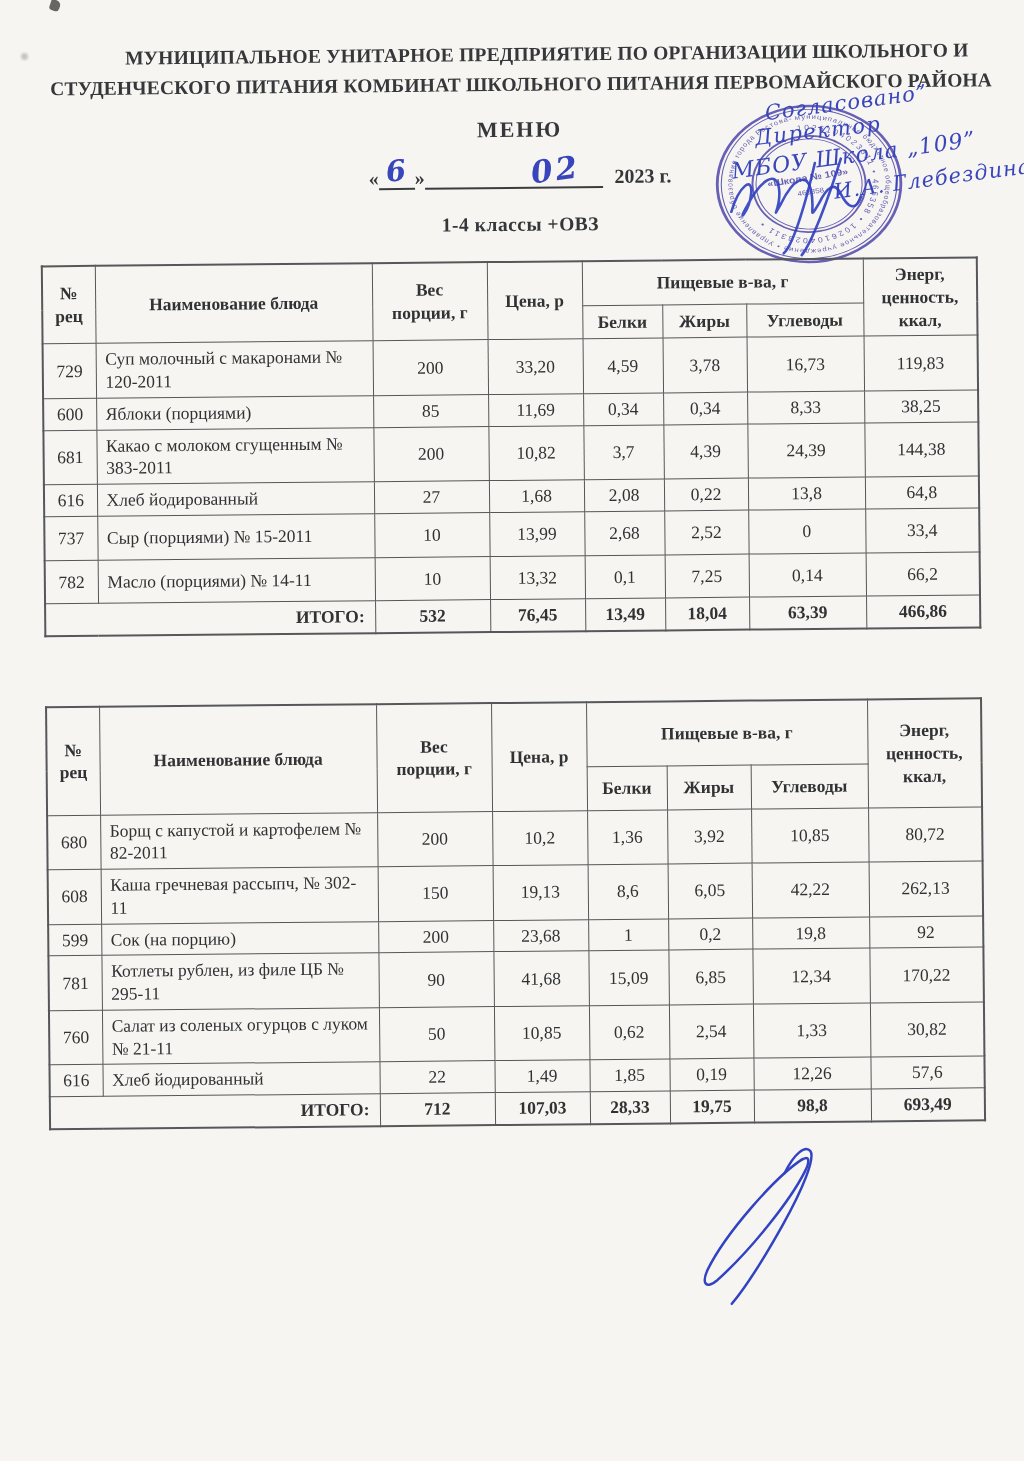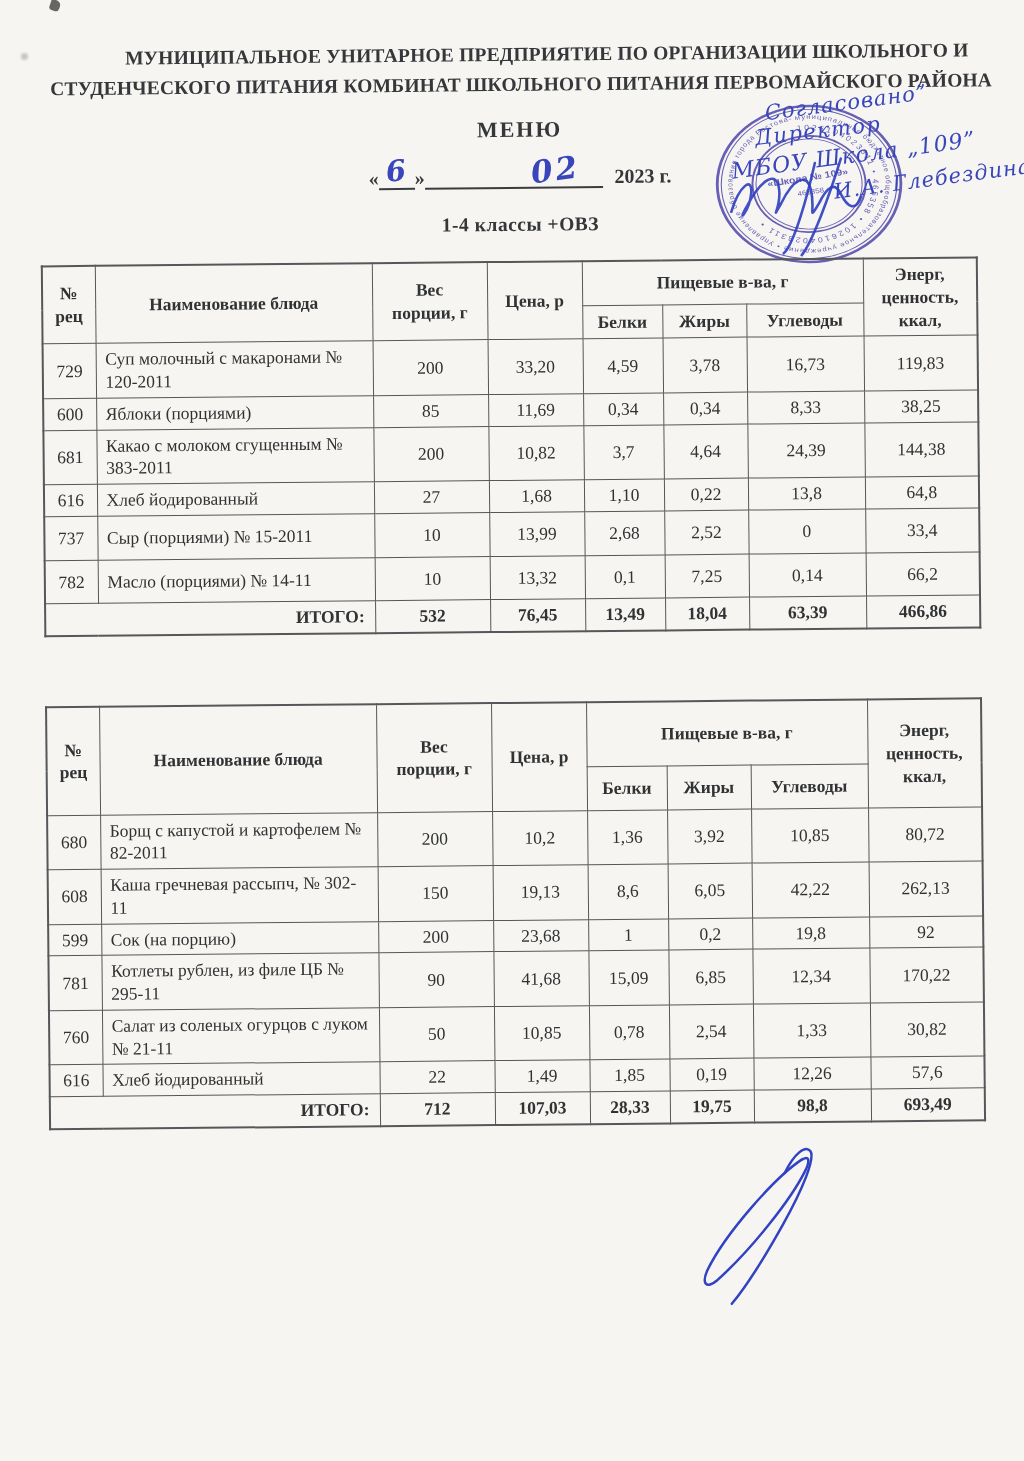--- a/index.html
+++ b/index.html
@@ -166,30 +166,30 @@
             <td class="col-fat">0,34</td>
             <td class="col-carbs">8,33</td>
             <td class="col-energy">38,25</td>
           </tr>
           <tr>
             <td class="col-id">681</td>
             <td class="col-name">Какао с молоком сгущенным № 383-2011</td>
             <td class="col-weight">200</td>
             <td class="col-price">10,82</td>
             <td class="col-protein">3,7</td>
-            <td class="col-fat">4,64</td>
+            <td class="col-fat">4,39</td>
             <td class="col-carbs">24,39</td>
             <td class="col-energy">144,38</td>
           </tr>
           <tr>
             <td class="col-id">616</td>
             <td class="col-name">Хлеб йодированный</td>
             <td class="col-weight">27</td>
             <td class="col-price">1,68</td>
-            <td class="col-protein">1,10</td>
+            <td class="col-protein">2,08</td>
             <td class="col-fat">0,22</td>
             <td class="col-carbs">13,8</td>
             <td class="col-energy">64,8</td>
           </tr>
           <tr>
             <td class="col-id">737</td>
             <td class="col-name">Сыр (порциями) № 15-2011</td>
             <td class="col-weight">10</td>
             <td class="col-price">13,99</td>
             <td class="col-protein">2,68</td>
@@ -284,21 +284,21 @@
             <td class="col-protein">15,09</td>
             <td class="col-fat">6,85</td>
             <td class="col-carbs">12,34</td>
             <td class="col-energy">170,22</td>
           </tr>
           <tr>
             <td class="col-id">760</td>
             <td class="col-name">Салат из соленых огурцов с луком № 21-11</td>
             <td class="col-weight">50</td>
             <td class="col-price">10,85</td>
-            <td class="col-protein">0,78</td>
+            <td class="col-protein">0,62</td>
             <td class="col-fat">2,54</td>
             <td class="col-carbs">1,33</td>
             <td class="col-energy">30,82</td>
           </tr>
           <tr>
             <td class="col-id">616</td>
             <td class="col-name">Хлеб йодированный</td>
             <td class="col-weight">22</td>
             <td class="col-price">1,49</td>
             <td class="col-protein">1,85</td>

